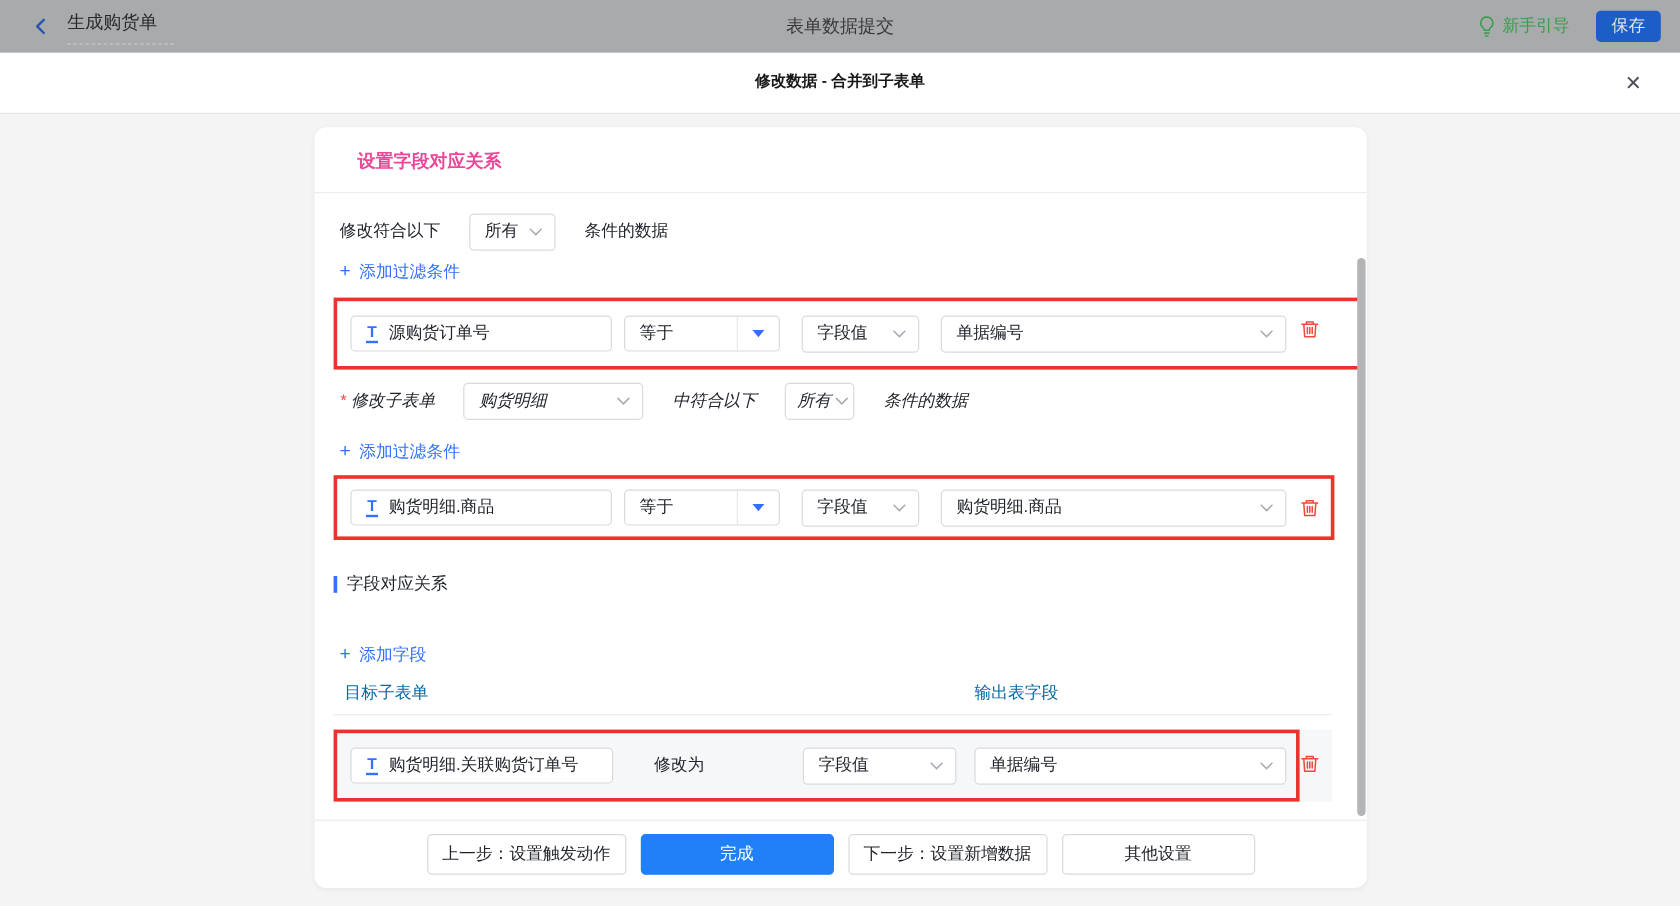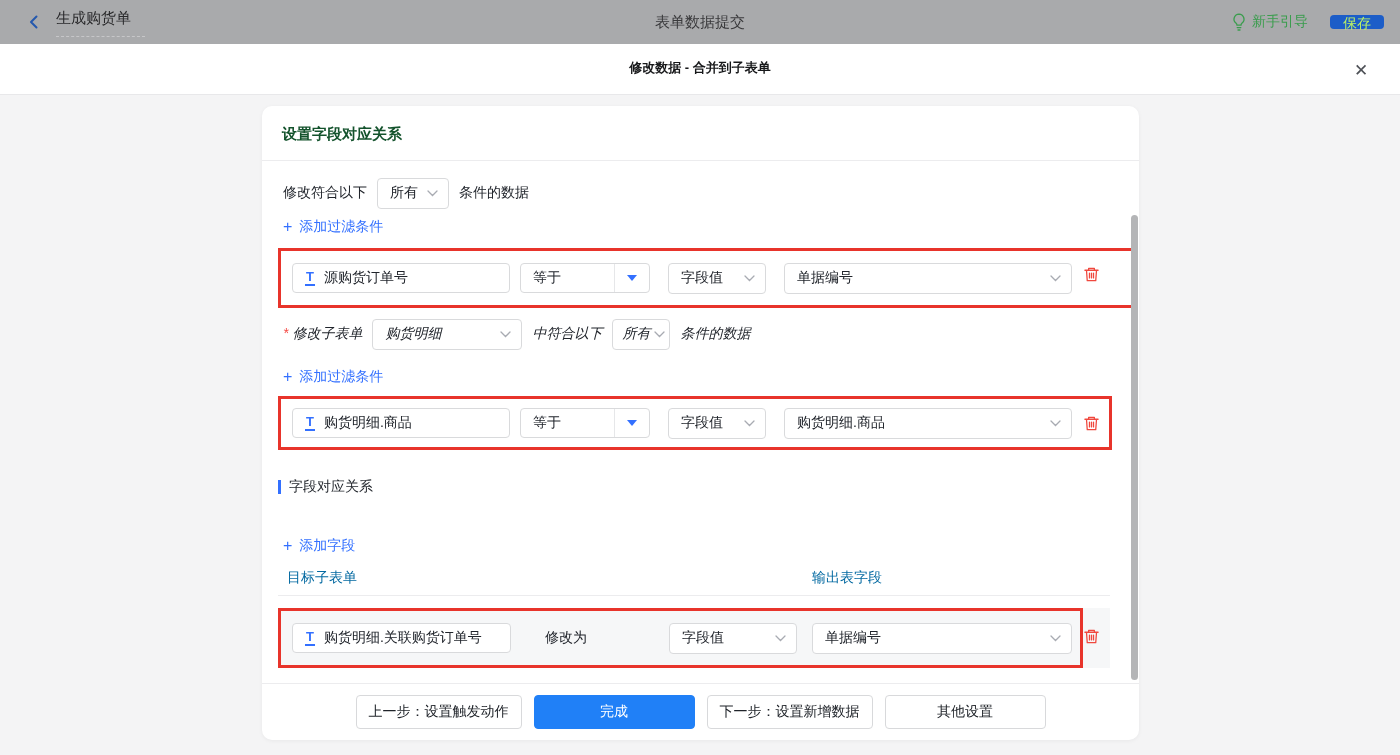--- a/index.html
+++ b/index.html
@@ -20,21 +20,21 @@
     margin-left:14px; font-size:15px; color:#29292b;
     border-bottom:1px dashed #c7c7c9; padding:2px 14px 8px 0;
   }
   .tb-title {
     position:absolute; left:0; right:0; text-align:center;
     font-size:15px; color:#39393b;
   }
   .tb-right { position:absolute; right:16px; top:0; height:44px; display:flex; align-items:center; gap:22px; }
   .tb-guide { display:flex; align-items:center; gap:6px; color:#3a9d4d; font-size:14px; cursor:pointer; }
   .tb-save {
-    width:54px; height:14px; background:#1c5dc8; color:#bef264;
+    width:54px; height:26px; background:#1c5dc8; color:#e5e5e5;
     border:none; border-radius:4px; font-size:14px; cursor:pointer;
     font-family:Liberation Sans, sans-serif;
   }
 
   
   .modal-header {
     position:absolute; top:44px; left:0; width:1400px; height:51px;
     background:#ffffff; border-bottom:1px solid #e8e8ea;
   }
   .modal-title {
@@ -48,24 +48,24 @@
   }
 
   
   .modal-body { position:absolute; top:95px; left:0; width:1400px; height:660px; background:#f4f4f5; }
   .card {
     position:absolute; left:262px; top:11px; width:877px; height:634px;
     background:#ffffff; border-radius:10px; box-shadow:0 1px 4px rgba(0,0,0,.05);
   }
   .abs { position:absolute; }
 
-  .card-title { left:20px; top:19px; font-size:15px; font-weight:600; color:#14532d; }
+  .card-title { left:36px; top:19px; font-size:15px; font-weight:600; color:#ec4899; }
   .hr { height:1px; background:#ececee; }
 
-  .inline-row { display:flex; align-items:center; gap:10px; height:32px; }
+  .inline-row { display:flex; align-items:center; gap:24px; height:32px; }
 
   
   .sel {
     height:31px; background:#fff; border:1px solid #d9dadc; border-radius:4px;
     display:flex; align-items:center; justify-content:space-between;
     padding:0 10px 0 12px; cursor:pointer;
   }
   .sel .val { white-space:nowrap; }
   .chev { flex:none; margin-left:8px; }
 

